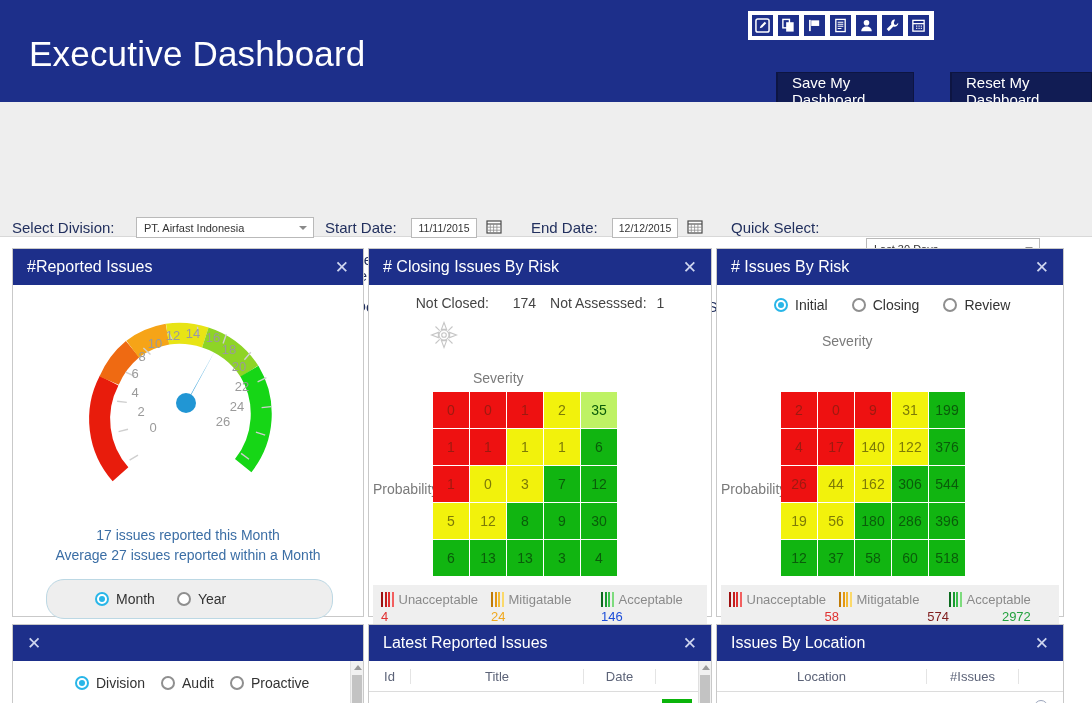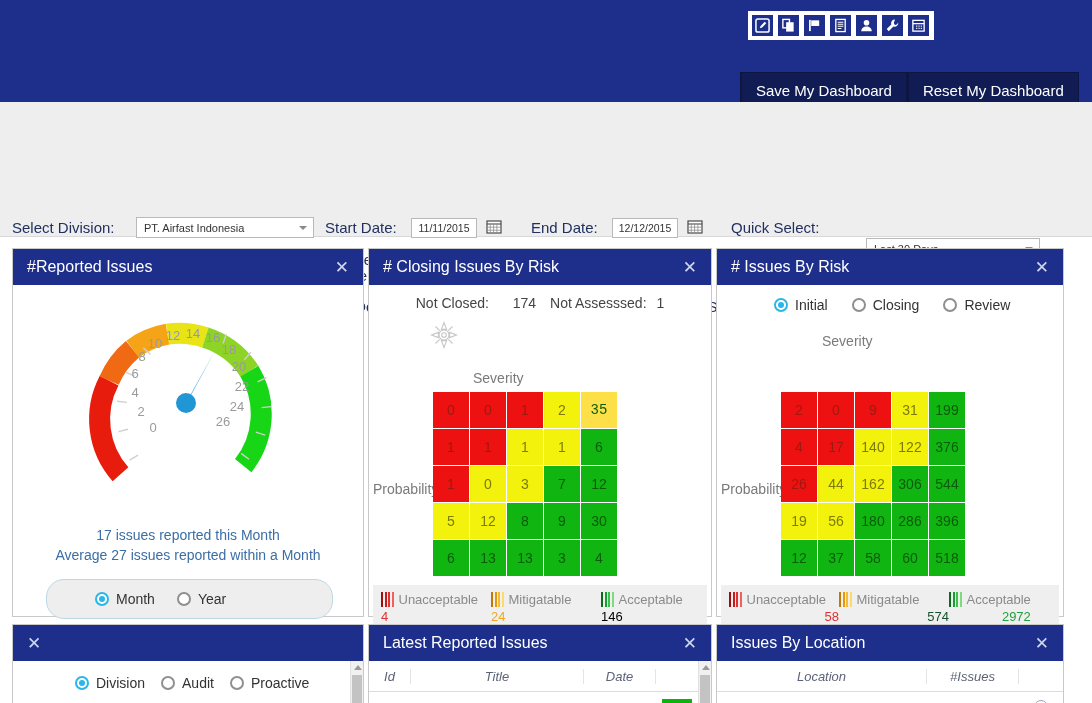--- a/index.html
+++ b/index.html
@@ -26,20 +26,21 @@
     display:flex; align-items:center; justify-content:center;
     cursor:pointer; flex:0 0 auto;
   }
   .tile svg { display:block; }
   .btn-row { position:absolute; left:740px; top:72px; display:flex; }
   .hdr-btn {
     height:37px; padding:0 14px; background:#111c54; color:#fff;
     border:1px solid #0d1542; border-left-width:2px;
     font-size:15px; display:flex; align-items:center; cursor:pointer;
     font-family:"Liberation Sans", sans-serif;
+    margin-left:36px;
   }
 
   
   .filterbar {
     position:relative; height:135px; background:#eeeeee;
     border-bottom:1px solid #d8d8d8;
   }
   .lbl { color:#22305e; font-size:15px; }
   .f-abs { position:absolute; }
   .sel {
@@ -100,36 +101,37 @@
   .lg-item { display:flex; flex-direction:column; }
   .lg-top { display:flex; align-items:center; gap:5px; }
   .stripes { display:flex; gap:1.5px; }
   .stripes i { display:block; width:2px; height:15px; }
   .lg-name { font-size:13px; color:#8a8a8a; }
   .lg-val { font-size:13px; margin-top:2px; }
 
   
   .tbl-head { display:flex; border-bottom:1px solid #dcdcdc; height:31px;
        align-items:center; color:#5c6378; font-size:13px; }
-  .tbl-head div { text-align:center;font-style:italic; }
+  .tbl-head div { text-align:center; }
   .tbl-row { display:flex; height:22px; align-items:center; font-size:11.5px; color:#333; }
   .scroll-col { width:13px; background:#f1f1f1; border-left:1px solid #e0e0e0;
       position:relative; }
   .thumb { position:absolute; left:1px; top:14px; width:10px; height:28px; background:#c3c3c3; }
   .arrow-up { position:absolute; left:3px; top:4px; width:0;height:0;
       border-left:4px solid transparent;border-right:4px solid transparent;
       border-bottom:5px solid #9a9a9a; }
   .sev-chip { width:30px; height:17px; background:#0bb40b; }
   .info-ico { width:14px; height:14px; border-radius:50%; border:1px solid #9aa4bb;
       color:#6d7792; font-size:10px; display:flex; align-items:center; justify-content:center; }
 </style>
 </head>
 <body>
 
 <div class="topbar">
+  <div class="title">Executive Dashboard</div>
 
   <div class="icon-tray">
     <div class="tile">
       <svg width="15" height="15" viewBox="0 0 16 16">
           <rect x="1" y="1" width="14" height="14" rx="2" fill="none" stroke="#fff" stroke-width="1.6"></rect>
           <path d="M5 11l1-2.6 4.4-4.4 1.6 1.6L7.6 10z" fill="#fff"></path>
         </svg>
     </div>
     <div class="tile">
       <svg width="15" height="15" viewBox="0 0 16 16">
@@ -314,21 +316,21 @@
           <path d="M5.5 5.5l4.2 4.2M22.5 5.5l-4.2 4.2M5.5 22.5l4.2-4.2M22.5 22.5l-4.2-4.2"></path>
         </svg>
       </div>
       <div style="position:absolute; left:104px; top:85px; font-size:14px; color:#7a7a7a;">Severity</div>
       <div style="position:absolute; left:4px; top:196px; font-size:14px; color:#7a7a7a;">Probability</div>
       <div class="matrix" id="mx-unclosed" style="position:absolute; left:64px; top:107px;">
           <div class="cell" style="background: rgb(238, 17, 17); color: rgb(157, 26, 16);">0</div>
           <div class="cell" style="background: rgb(238, 17, 17); color: rgb(157, 26, 16);">0</div>
           <div class="cell" style="background: rgb(238, 17, 17); color: rgb(157, 26, 16);">1</div>
           <div class="cell" style="background: rgb(242, 242, 12); color: rgb(125, 122, 7);">2</div>
-          <div class="cell" style="background: #fde047; color: rgb(10, 92, 10); font-family: Liberation Mono, monospace;">35</div>
+          <div class="cell" style="background: #bef264; color: rgb(10, 92, 10);">35</div>
           <div class="cell" style="background: rgb(238, 17, 17); color: rgb(157, 26, 16);">1</div>
           <div class="cell" style="background: rgb(238, 17, 17); color: rgb(157, 26, 16);">1</div>
           <div class="cell" style="background: rgb(242, 242, 12); color: rgb(125, 122, 7);">1</div>
           <div class="cell" style="background: rgb(242, 242, 12); color: rgb(125, 122, 7);">1</div>
           <div class="cell" style="background: rgb(17, 181, 17); color: rgb(10, 92, 10);">6</div>
           <div class="cell" style="background: rgb(238, 17, 17); color: rgb(157, 26, 16);">1</div>
           <div class="cell" style="background: rgb(242, 242, 12); color: rgb(125, 122, 7);">0</div>
           <div class="cell" style="background: rgb(242, 242, 12); color: rgb(125, 122, 7);">3</div>
           <div class="cell" style="background: rgb(17, 181, 17); color: rgb(10, 92, 10);">7</div>
           <div class="cell" style="background: rgb(17, 181, 17); color: rgb(10, 92, 10);">12</div>
@@ -371,21 +373,21 @@
           <div class="lg-item" style="width: auto;">
             <div class="lg-top">
               <span class="stripes">
                 <i style="background: rgb(12, 107, 31);"></i>
                 <i style="background: rgb(25, 156, 49);"></i>
                 <i style="background: rgb(60, 193, 78);"></i>
                 <i style="background: rgb(125, 219, 125);"></i>
               </span>
               <span class="lg-name">Acceptable</span>
             </div>
-            <div class="lg-val" style="color: #000000;">146</div>
+            <div class="lg-val" style="color: #1d4ed8;">146</div>
           </div>
         </div>
     </div>
   </div>
 
   <div class="panel" style="left:716px; top:4px; width:348px; height:369px;">
     <div class="p-head">
       <span class="p-title"># Issues By Risk</span>
       <span class="p-close">✕</span>
     </div>
@@ -449,21 +451,21 @@
           <div class="lg-item" style="width: 110px;">
             <div class="lg-top">
               <span class="stripes">
                 <i style="background: rgb(192, 123, 6);"></i>
                 <i style="background: rgb(228, 152, 18);"></i>
                 <i style="background: rgb(244, 187, 53);"></i>
                 <i style="background: rgb(251, 217, 106);"></i>
               </span>
               <span class="lg-name">Mitigatable</span>
             </div>
-            <div class="lg-val" style="color: #14532d;">574</div>
+            <div class="lg-val" style="color: #7f1d1d;">574</div>
           </div>
           <div class="lg-item" style="width: auto;">
             <div class="lg-top">
               <span class="stripes">
                 <i style="background: rgb(12, 107, 31);"></i>
                 <i style="background: rgb(25, 156, 49);"></i>
                 <i style="background: rgb(60, 193, 78);"></i>
                 <i style="background: rgb(125, 219, 125);"></i>
               </span>
               <span class="lg-name">Acceptable</span>

